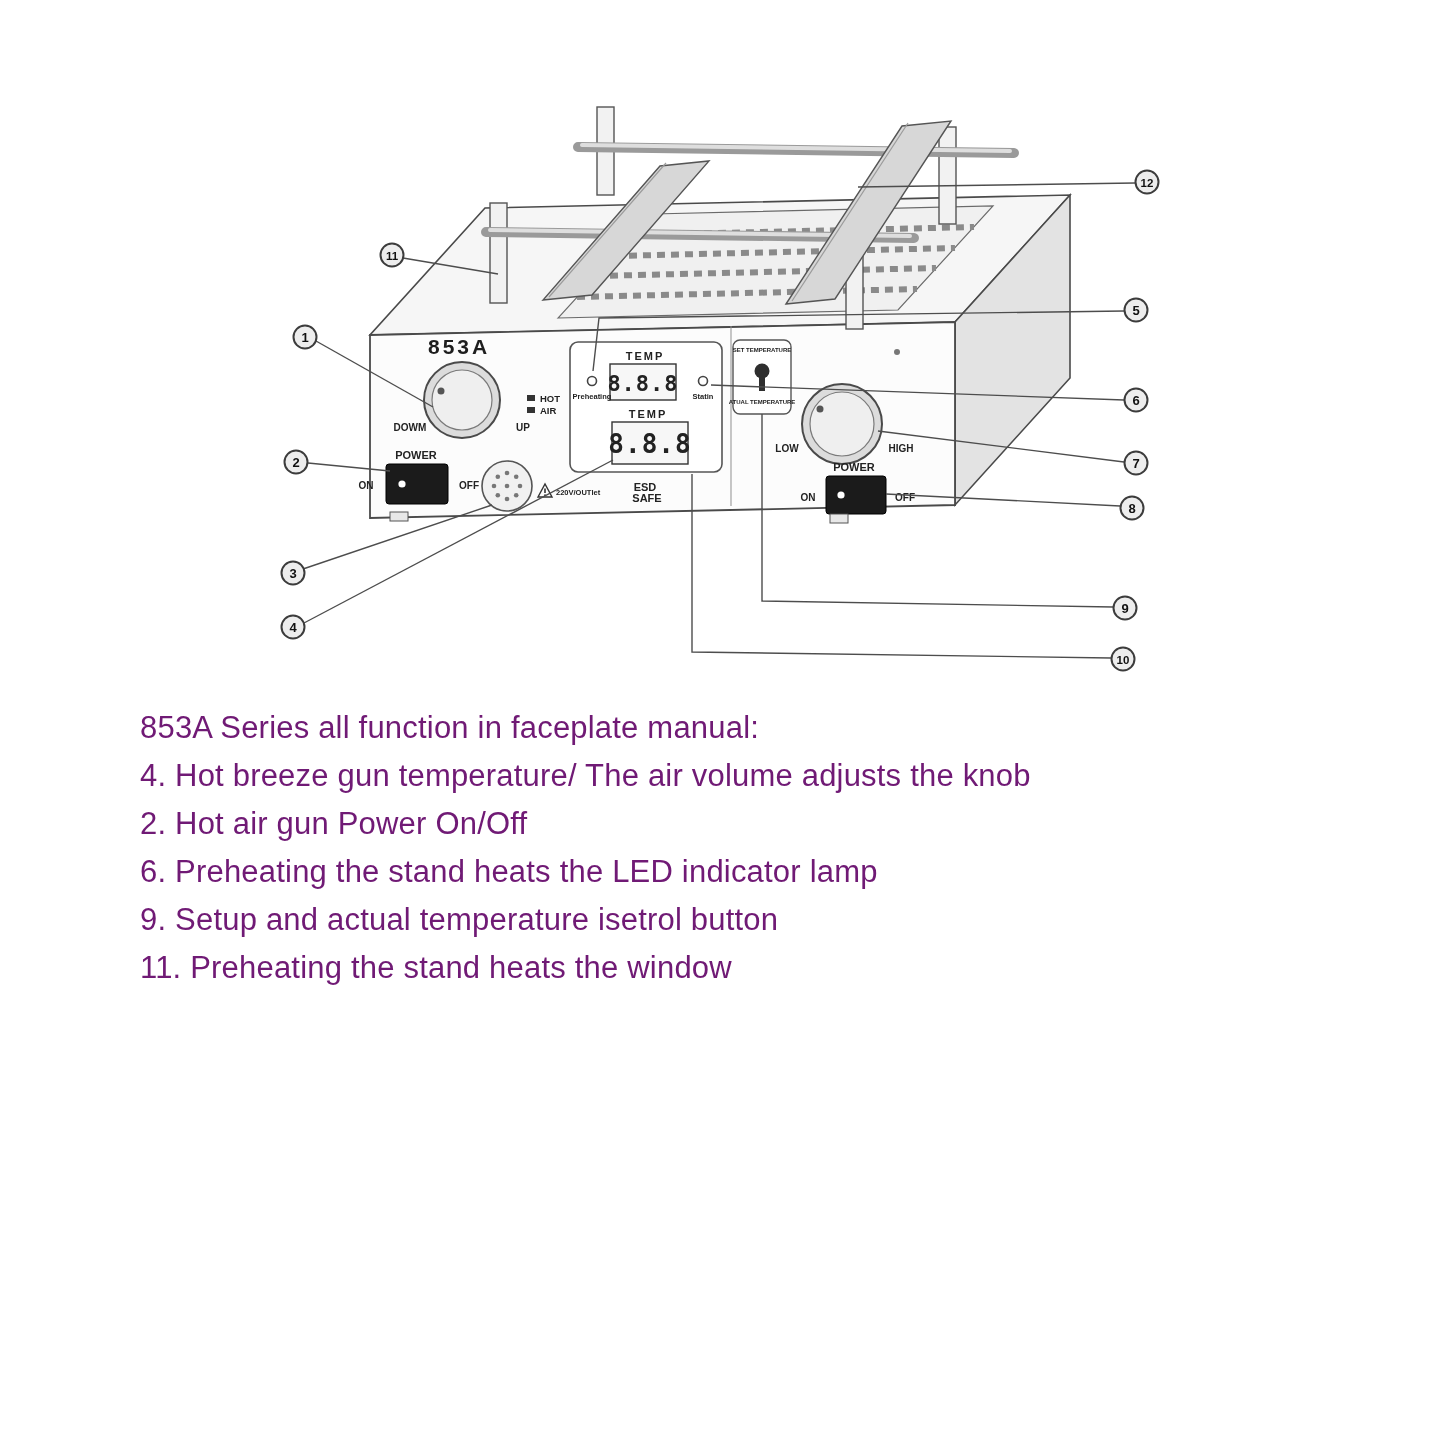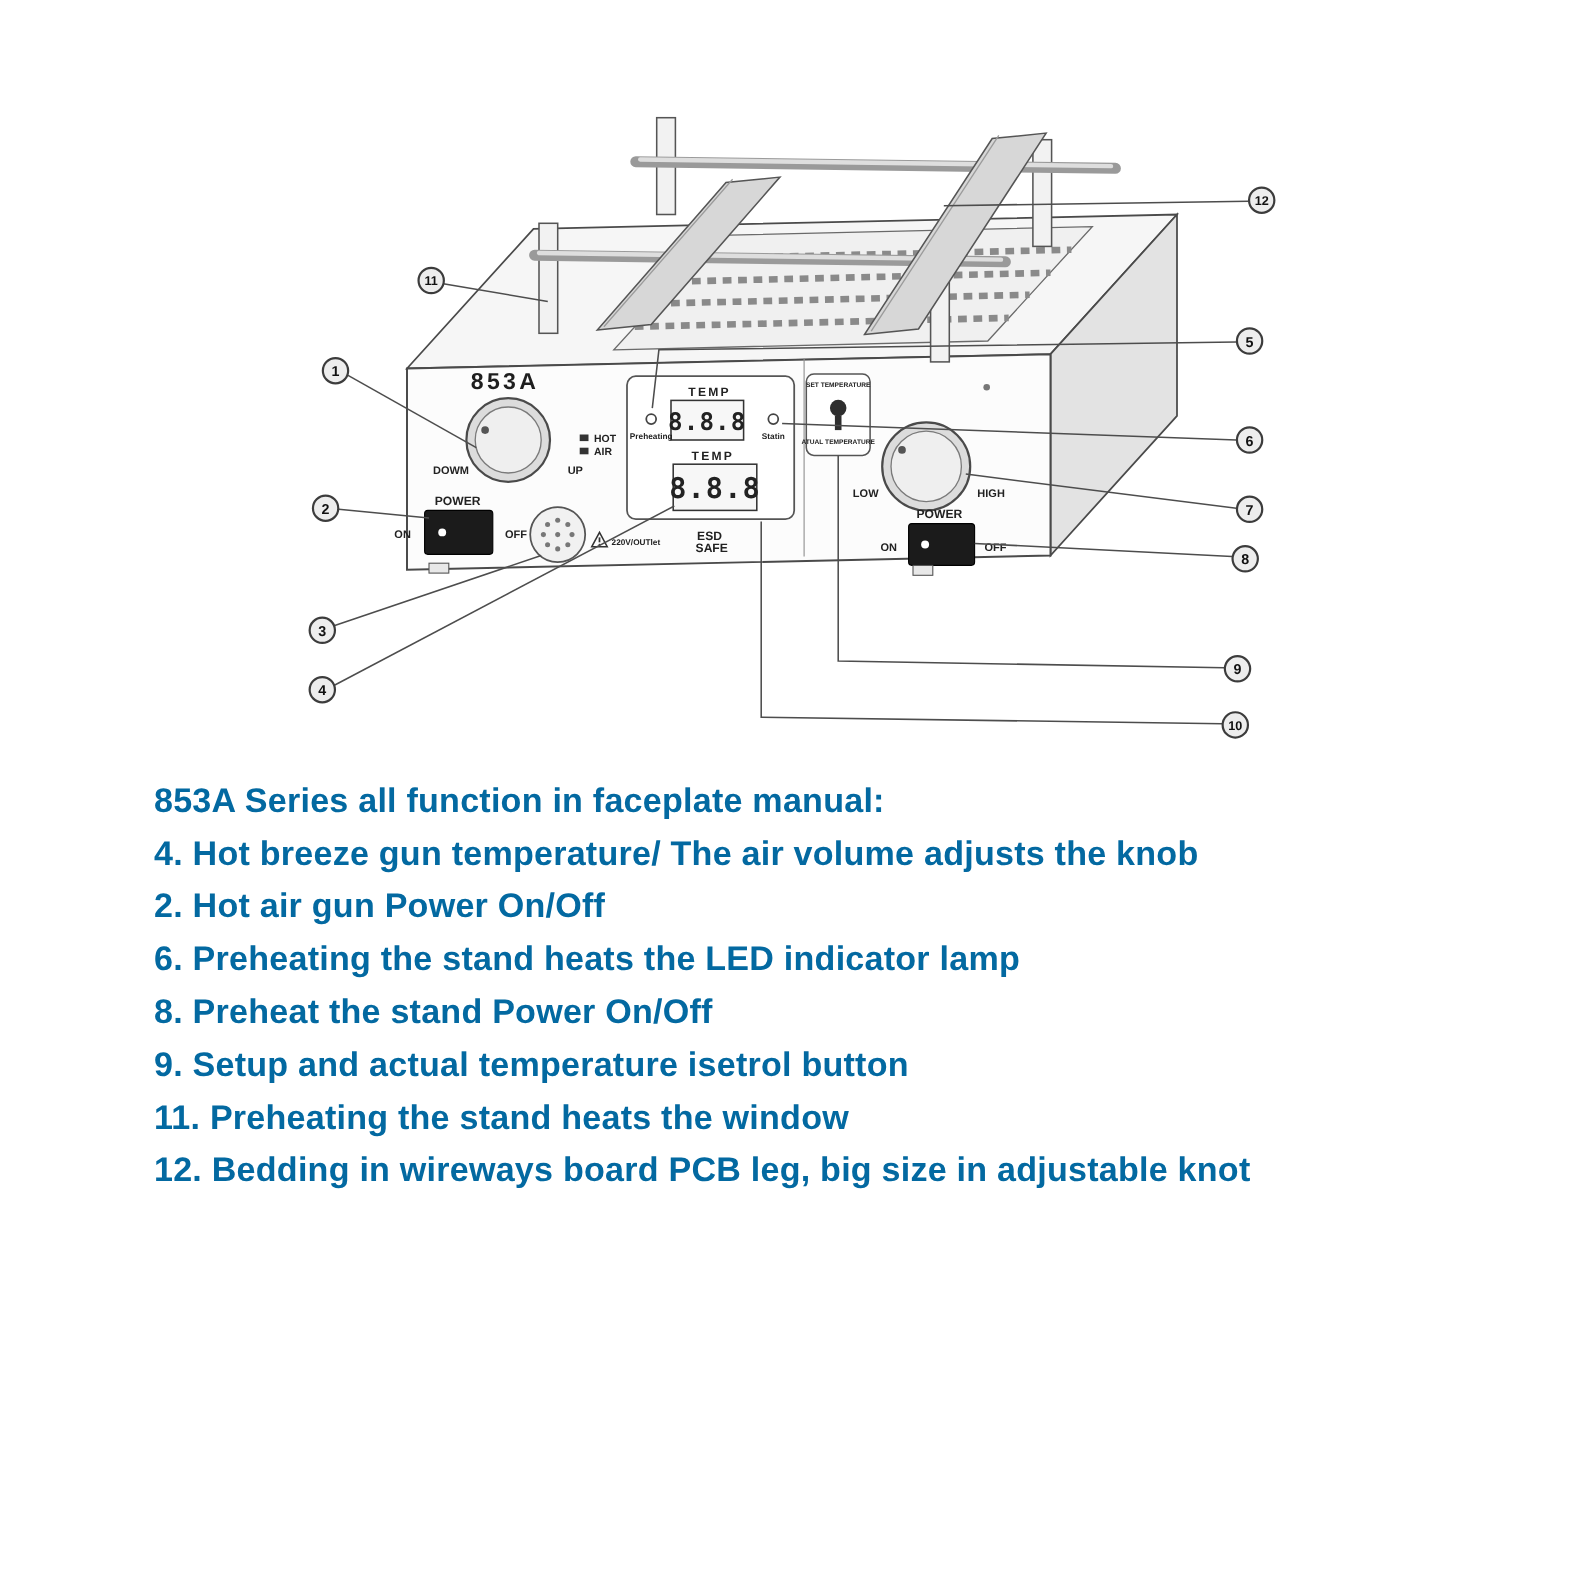--- a/index.html
+++ b/index.html
@@ -37,21 +37,21 @@
   .cot        { font-size:13px; font-weight:bold; text-anchor:middle; fill:#111; }
   .cot2       { font-size:11.5px; font-weight:bold; text-anchor:middle; fill:#111; }
   .divline    { stroke:#8f8f8f; stroke-width:1; }
   .socket     { fill:#f1f1f1; stroke:#555; stroke-width:1.6; }
   .pin        { fill:#777; }
   .warn       { fill:none; stroke:#333; stroke-width:1.4; }
 
   
   .manual {
     position:absolute; top:704px; left:140px; width:1270px;
-    color:#0369a1; font-weight:bold; font-size:31px; line-height:48px;
+    color:#701a75; font-weight:normal; font-size:31px; line-height:48px;
     letter-spacing:0.2px;
   }
   .manual-line { white-space:pre-line; }
 </style>
 </head>
 <body>
 
 <div class="diagram-wrap">
 <svg width="1434" height="702" viewBox="0 0 1434 702">
 
@@ -248,17 +248,15 @@
     </g>
   </g>
 </svg>
 </div>
 
 <div class="manual">
   <div class="manual-line">853A Series all function in faceplate manual:</div>
   <div class="manual-line">4. Hot breeze gun temperature/ The air volume adjusts the knob</div>
   <div class="manual-line">2. Hot air gun Power On/Off</div>
   <div class="manual-line">6. Preheating the stand heats the LED indicator lamp</div>
-  <div class="manual-line">8. Preheat the stand Power On/Off</div>
   <div class="manual-line">9. Setup and actual temperature isetrol button</div>
   <div class="manual-line">11. Preheating the stand heats the window</div>
-  <div class="manual-line">12. Bedding in wireways board PCB leg, big size in adjustable knot</div>
 </div>
 
 </body></html>

